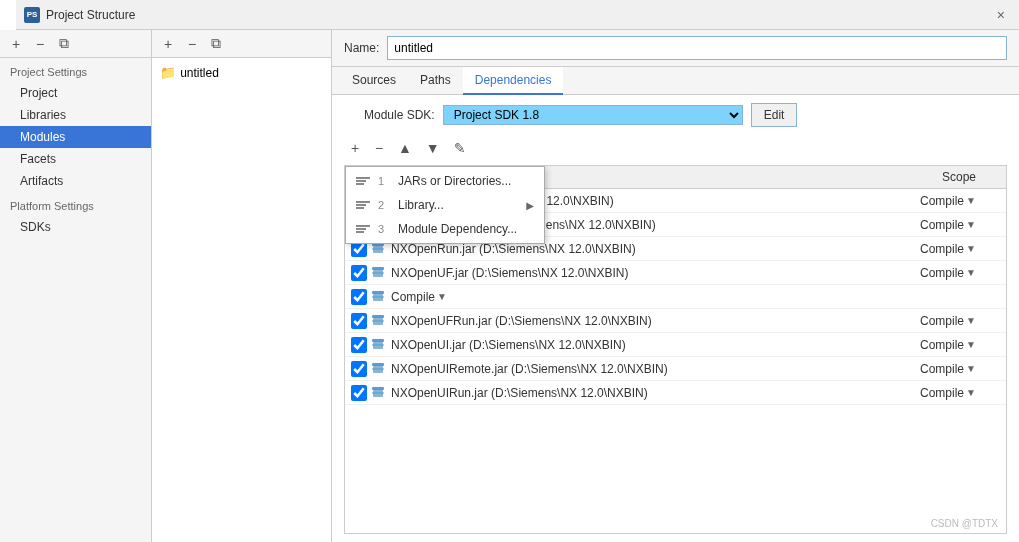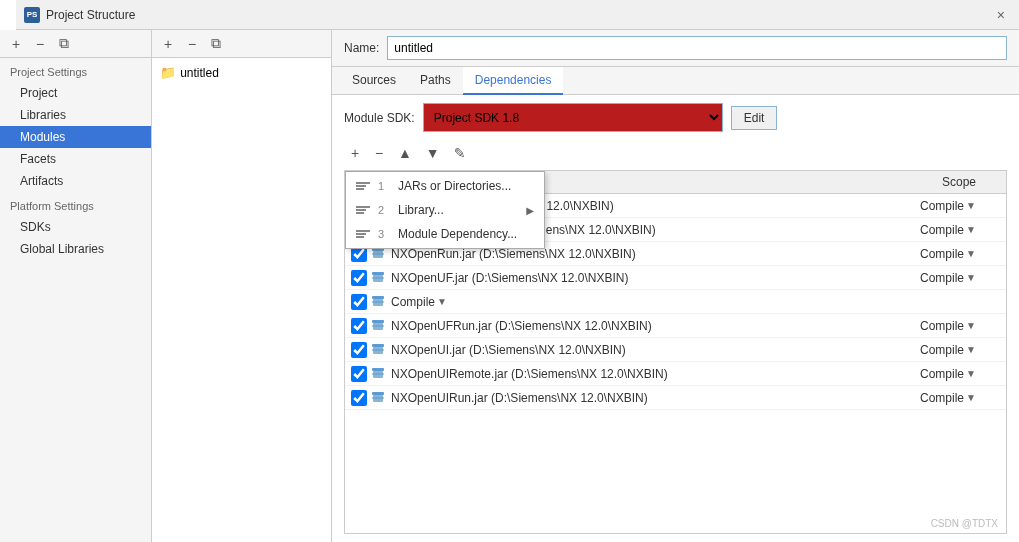--- a/index.html
+++ b/index.html
@@ -42,22 +42,22 @@
     
     .tabs-bar { display: flex; border-bottom: 1px solid #cccccc; background: #f5f5f5; padding: 0 8px; flex-shrink: 0; }
     .tab { padding: 6px 12px; cursor: pointer; font-size: 12px; color: #333; border-bottom: 2px solid transparent; margin-bottom: -1px; }
     .tab.active { border-bottom: 2px solid #3875d7; color: #3875d7; background: white; }
     
     
     .content-area { flex: 1; display: flex; flex-direction: column; overflow: hidden; padding: 8px 12px; }
     
     
     .module-sdk-row { display: flex; align-items: center; gap: 8px; margin-bottom: 8px; flex-shrink: 0; }
-    .sdk-label { font-size: 12px; color: #333; }
-    .sdk-dropdown-select { flex: 1; height: 29px; border: 1px solid #8ab4d4; padding: 0 6px; font-size: 12px; background: #b91c1c; max-width: 300px; outline: none; }
+    .sdk-label { font-size: 12px; color: #333; margin-left: 20px; }
+    .sdk-dropdown-select { flex: 1; height: 20px; border: 1px solid #8ab4d4; padding: 0 6px; font-size: 12px; background: #7dd3fc; max-width: 300px; outline: none; }
     .edit-btn { height: 24px; padding: 0 12px; border: 1px solid #8ab4d4; background: #f0f0f0; cursor: pointer; font-size: 12px; color: #333; }
     
     
     .deps-toolbar { display: flex; align-items: center; gap: 2px; margin-bottom: 4px; flex-shrink: 0; padding: 2px 0; }
     .dep-btn { background: none; border: 1px solid transparent; cursor: pointer; color: #555; font-size: 14px; padding: 2px 5px; display: flex; align-items: center; justify-content: center; min-width: 22px; height: 22px; border-radius: 2px; }
     
     
     .deps-table { flex: 1; border: 1px solid #cccccc; overflow-y: auto; background: white; position: relative; }
     .deps-header { display: flex; background: #f0f0f0; border-bottom: 1px solid #cccccc; font-size: 12px; color: #333; padding: 4px 0; flex-shrink: 0; position: sticky; top: 0; z-index: 1; }
     .deps-header .col-scope { margin-left: auto; padding-right: 30px; }
@@ -99,21 +99,20 @@
       <button class="tree-btn">⧉</button>
     </div>
     <div class="sidebar-section-label">Project Settings</div>
     <div class="sidebar-item"><span>Project</span></div>
     <div class="sidebar-item"><span>Libraries</span></div>
     <div class="sidebar-item active"><span>Modules</span></div>
     <div class="sidebar-item"><span>Facets</span></div>
     <div class="sidebar-item"><span>Artifacts</span></div>
     <div class="sidebar-section-label">Platform Settings</div>
     <div class="sidebar-item"><span>SDKs</span></div>
-    <div class="sidebar-item"><span>Global Libraries</span></div>
     <div style="height:12px;"></div>
   </div>
 
   <div class="module-tree-panel">
     <div class="module-tree-toolbar">
       <button class="tree-btn">+</button>
       <button class="tree-btn">−</button>
       <button class="tree-btn">⧉</button>
     </div>
     <div class="module-tree-content">

